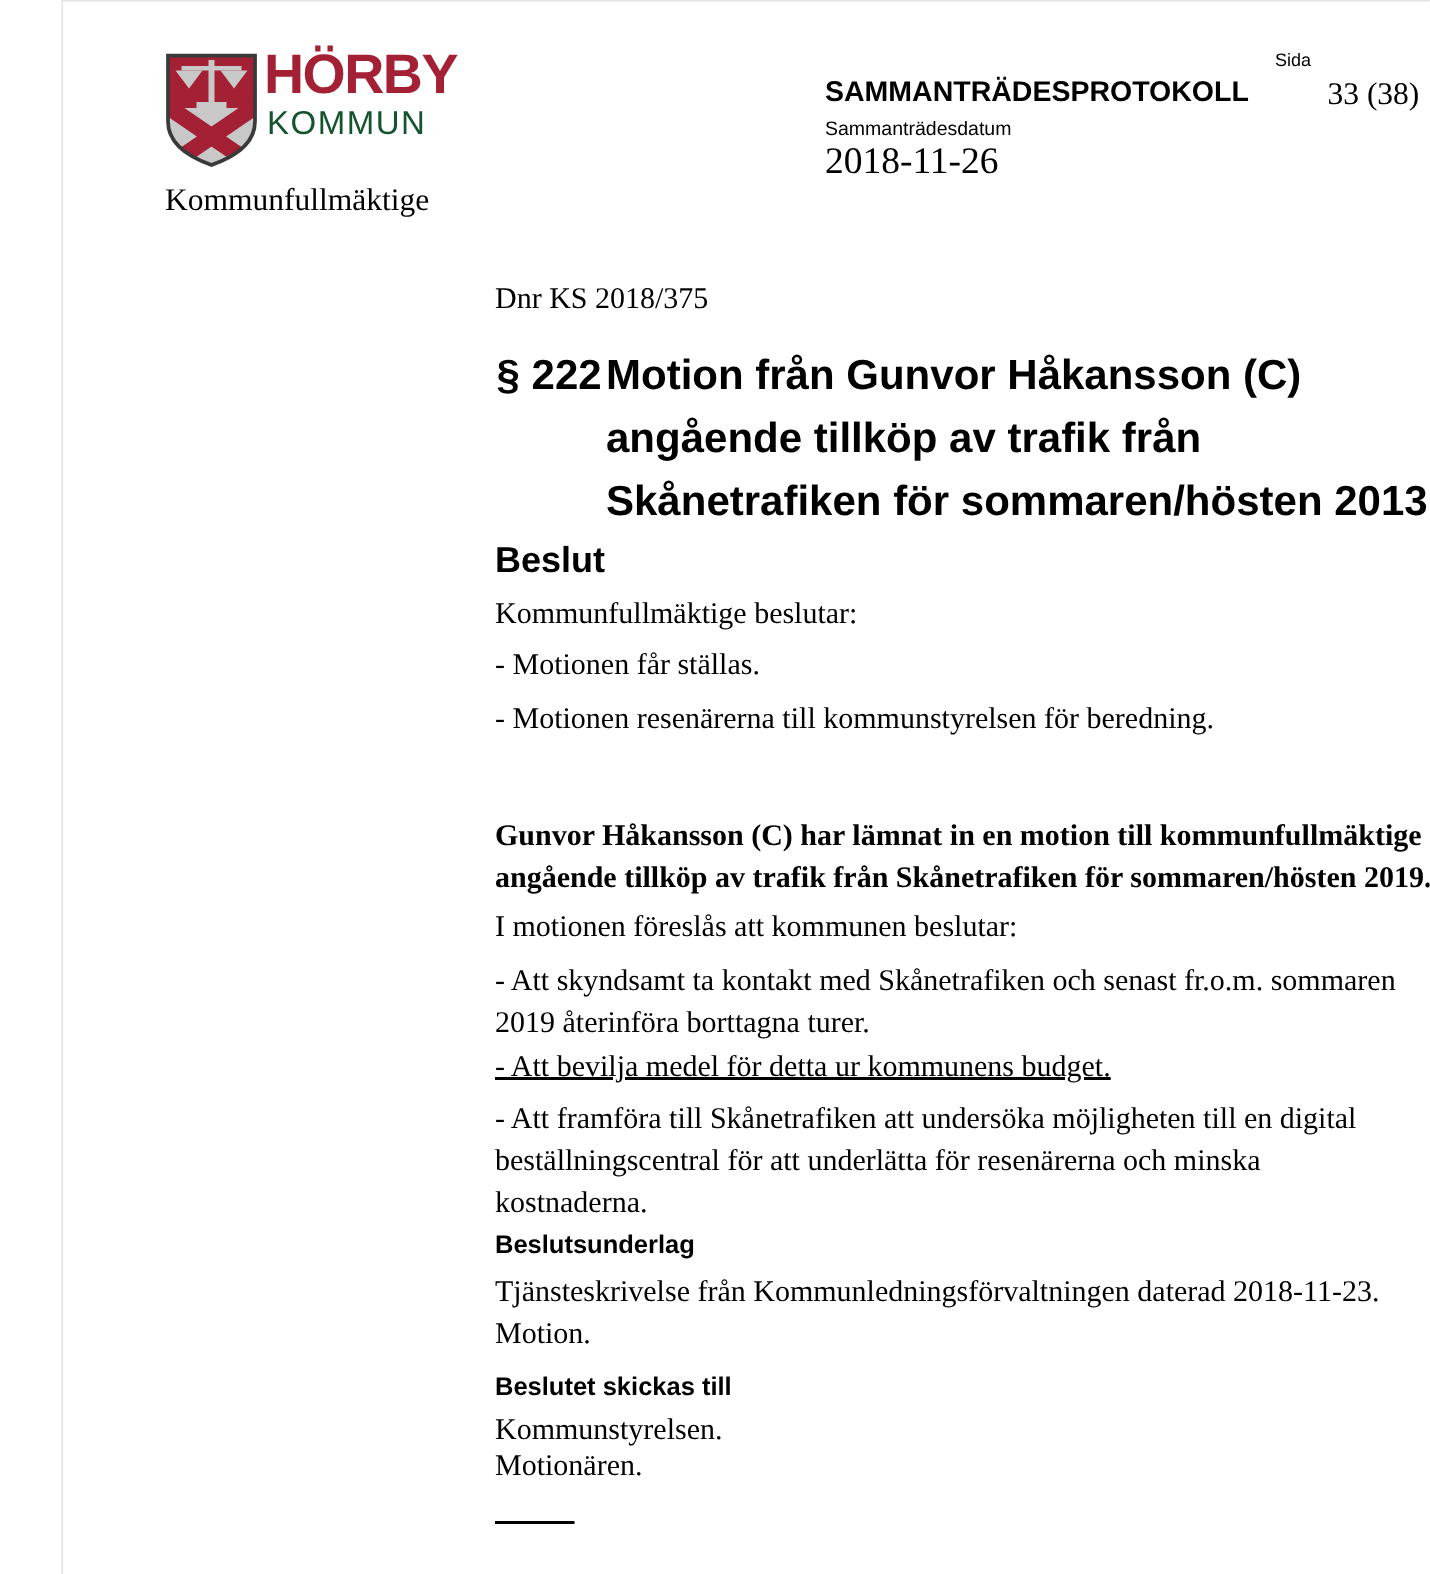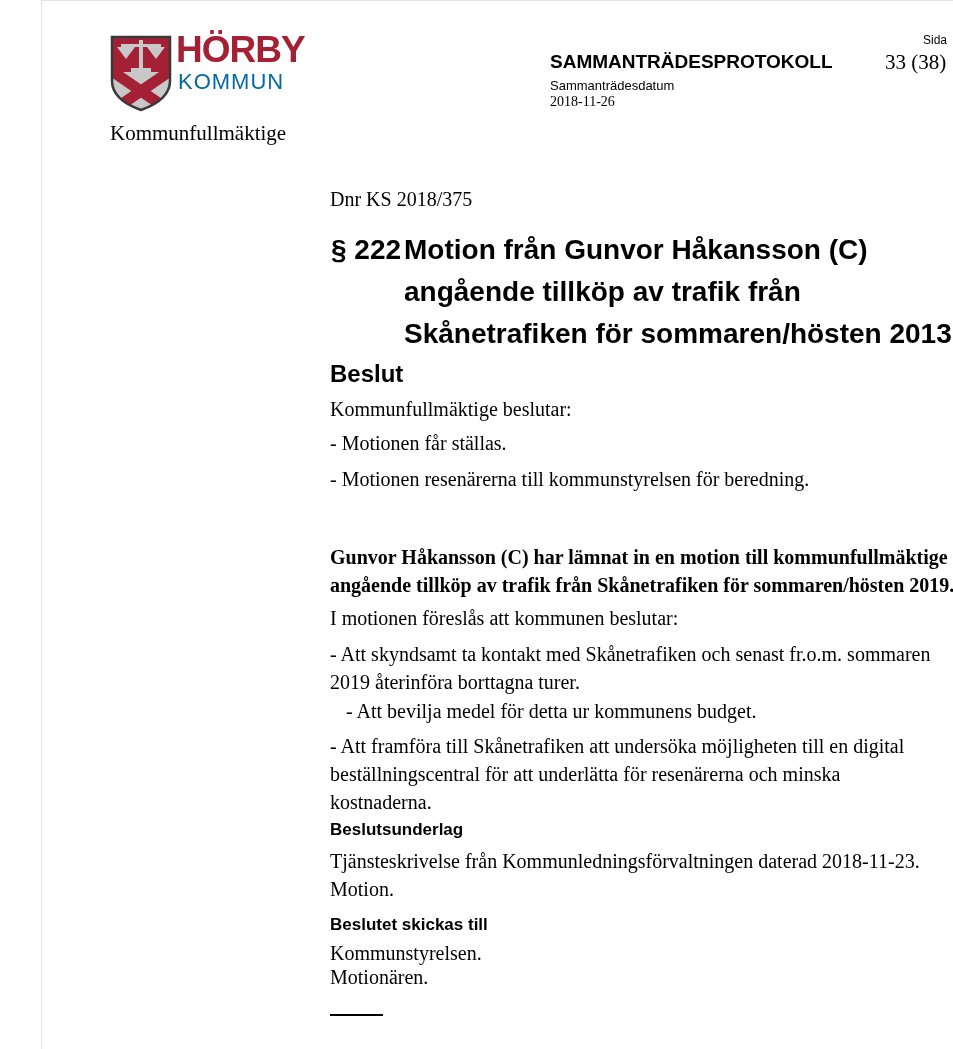--- a/index.html
+++ b/index.html
@@ -17,44 +17,44 @@
   .sans{font-family:"Liberation Sans","DejaVu Sans",sans-serif;}
   .prewrap{white-space:pre-line;}
   .abs{position:absolute;}
 
   
   #logo-shield{left:68px;top:34px;width:62px;height:78px;}
   #logo-name{left:134px;top:30px;font-size:37px;font-weight:700;letter-spacing:-1px;line-height:1;}
   #logo-subname{left:136px;top:70px;font-size:22px;font-weight:400;letter-spacing:1px;line-height:1;}
   #org-name{left:68px;top:120px;font-size:21px;}
   #doc-type{left:508px;top:50px;font-size:19px;font-weight:700;}
-  #page-label{left:845px;top:32px;width:60px;text-align:right;font-size:12px;}
+  #page-label{left:808px;top:32px;width:60px;text-align:left;font-size:12px;}
   #page-number{left:843px;top:49px;width:64px;text-align:left;font-size:21px;}
   #date-label{left:508px;top:77px;font-size:13px;}
-  #date-value{left:508px;top:93px;font-size:14px;}
+  #date-value{left:508px;top:93px;font-size:25px;}
 
   
   .body-text{font-size:20px;line-height:28px;}
   .h-large{font-size:24px;font-weight:700;line-height:24px;}
   .h-small{font-size:17px;font-weight:700;line-height:21px;}
 
   
   #dnr{left:288px;top:184px;}
   #title-block{left:289px;top:228px;display:flex;font-size:28px;font-weight:700;line-height:42px;}
   #title-symbol{width:73px;flex:0 0 auto;}
   #title-text{width:560px;}
   #h-beslut{left:288px;top:361px;}
   #p-beslutar{left:288px;top:394px;}
   #p-stallas{left:288px;top:428px;}
   #p-overlamnas{left:288px;top:464px;}
   #h-sammanfattning{left:288px;top:506px;}
   #p-gunvor{left:288px;top:542px;width:650px;font-weight:bold;}
   #p-imotionen{left:288px;top:603px;}
   #p-att1{left:288px;top:639px;width:650px;}
-  #p-att2{left:304px;top:696px;}
+  #p-att2{left:288px;top:696px;text-decoration:underline;}
   #p-att3{left:288px;top:731px;width:650px;}
   #h-beslutsunderlag{left:288px;top:818px;}
   #p-tjanste{left:288px;top:846px;width:650px;}
   #h-skickas{left:288px;top:913px;}
   #p-skickas{left:288px;top:940px;line-height:24px;}
   #end-rule{left:288px;top:1013px;width:53px;height:2px;background:#000;}
 </style>
 </head>
 <body>
 
@@ -77,21 +77,21 @@
         <rect x="11" y="9" width="40" height="3" fill="#C8C8C8"></rect>
         <path d="M7,12 L25,12 L16,24 Z" fill="#C8C8C8"></path>
         <path d="M37,12 L55,12 L46,24 Z" fill="#C8C8C8"></path>
         <rect x="21" y="33" width="20" height="4" fill="#C8C8C8"></rect>
       </g>
       <path d="M2,2 H60 V46 C60,60 48,69 31,75 C14,69 2,60 2,46 Z" fill="none" stroke="#3a3a3a" stroke-width="2.5"></path>
     </svg>
   </div>
 
   <div class="abs sans" id="logo-name" style="color:#A32035">HÖRBY</div>
-  <div class="abs sans" id="logo-subname" style="color:#0369a1">KOMMUN</div>
+  <div class="abs sans" id="logo-subname" style="color:#14532d">KOMMUN</div>
 
   <div class="abs serif" id="org-name">Kommunfullmäktige</div>
 
   <div class="abs sans" id="doc-type">SAMMANTRÄDESPROTOKOLL</div>
   <div class="abs sans" id="page-label">Sida</div>
   <div class="abs serif" id="page-number">33 (38)</div>
   <div class="abs sans" id="date-label">Sammanträdesdatum</div>
   <div class="abs serif" id="date-value">2018-11-26</div>
 
   <div class="abs serif body-text" id="dnr">Dnr KS 2018/375</div>

